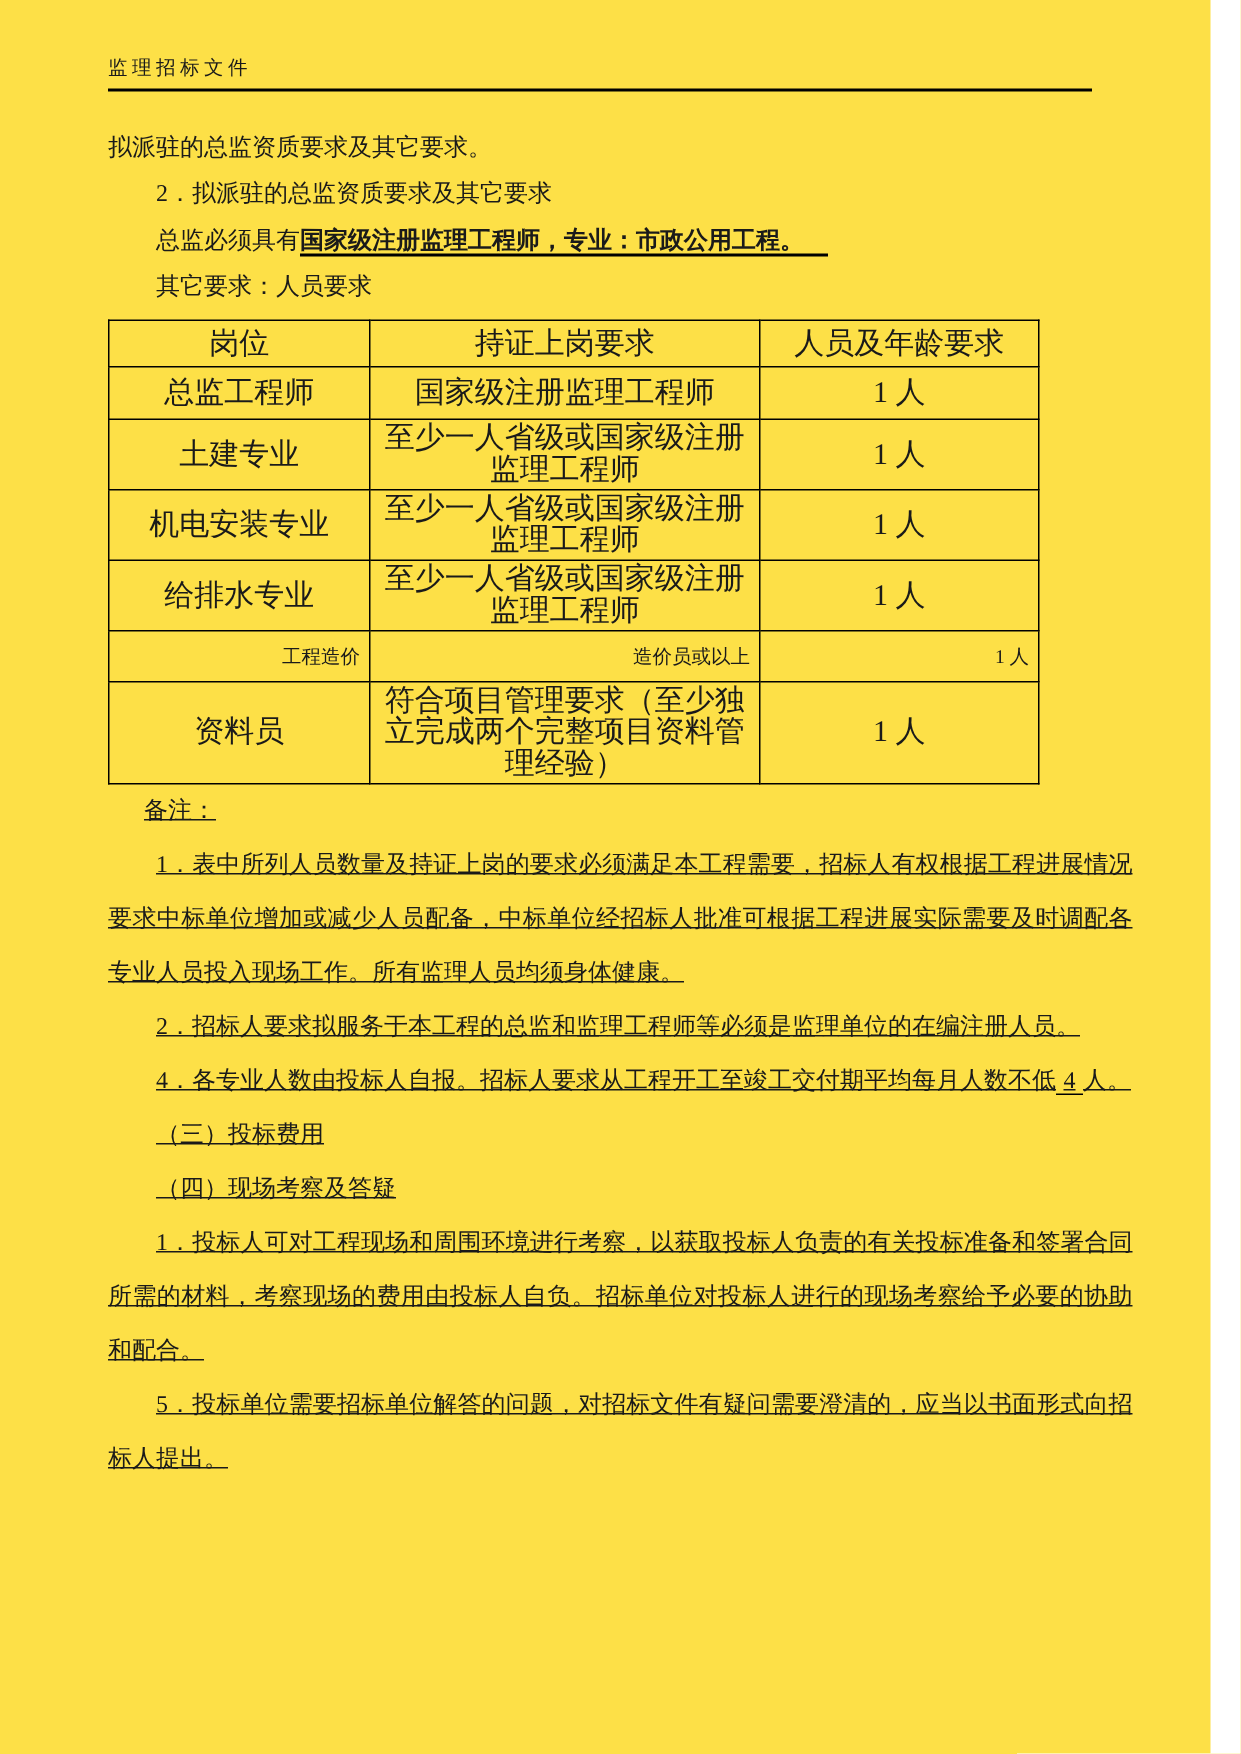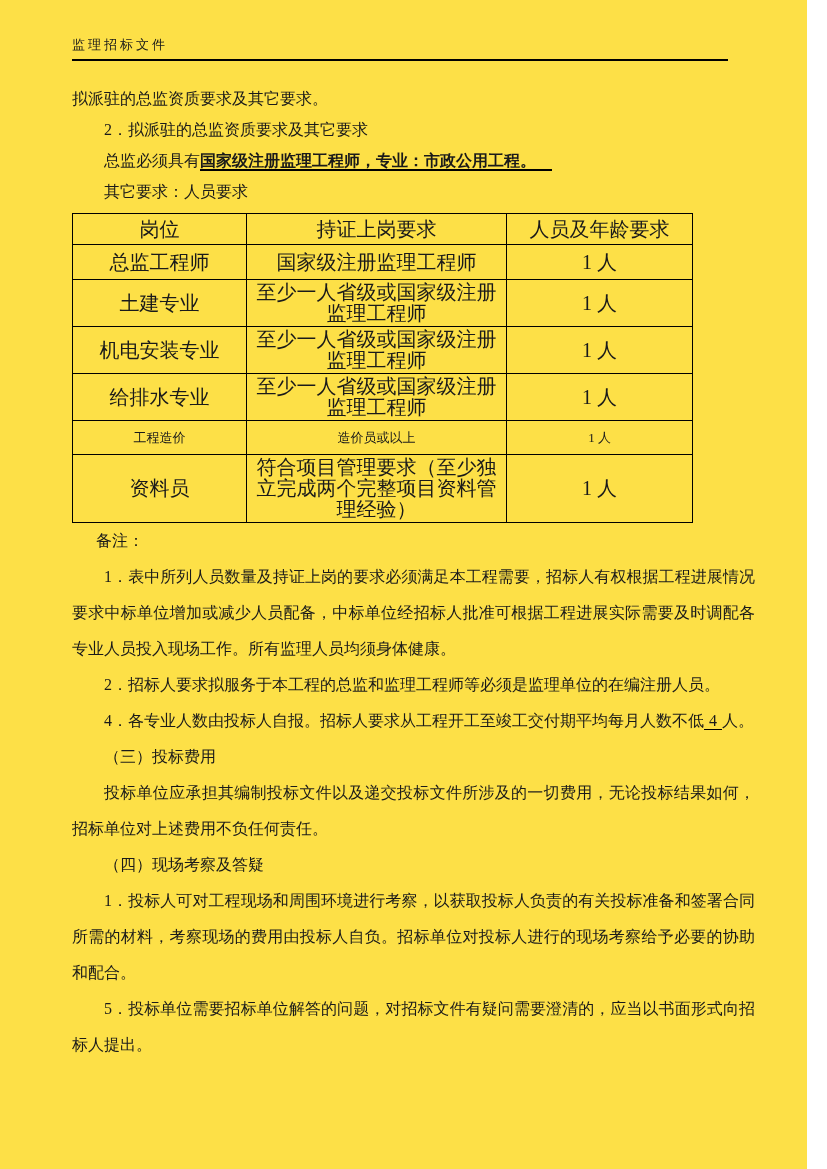--- a/index.html
+++ b/index.html
@@ -44,28 +44,29 @@
     line-height: 21px;
     padding: 2px 6px;
   }
   .col-post  { width: 174px; }
   .col-cert  { width: 260px; }
   .col-count { width: 186px; }
   tr.r-head   { height: 31px; }
   tr.r-single { height: 35px; }
   tr.r-double { height: 46px; }
   tr.r-small  { height: 34px; }
-  tr.r-small td { font-size: 13px; }
+  tr.r-small td { font-size: 13px; text-align: right; }
   td.cert-pre  { white-space: pre-line; }
   td.cert-just { text-align: justify; text-justify: inter-ideograph; }
   .body {
     font-size: 16px;
     line-height: 36px;
     margin: 0;
     text-indent: 32px;
+    text-decoration: underline;
   }
   .just { text-align: justify; text-justify: inter-ideograph; }
   .note-label { text-indent: 24px; }
   .u-num {
     border-bottom: 1px solid #000;
     padding: 0 5px;
   }
 </style>
 </head>
 <body>
@@ -132,19 +133,18 @@
         </tr>
       </tbody>
     </table>
 
     <p class="body note-label">备注：</p>
     <p class="body just">1．表中所列人员数量及持证上岗的要求必须满足本工程需要，招标人有权根据工程进展情况要求中标单位增加或减少人员配备，中标单位经招标人批准可根据工程进展实际需要及时调配各专业人员投入现场工作。所有监理人员均须身体健康。</p>
     <p class="body just">2．招标人要求拟服务于本工程的总监和监理工程师等必须是监理单位的在编注册人员。</p>
     <p class="body just"><span>4．各专业人数由投标人自报。招标人要求从工程开工至竣工交付期平均每月人数不低</span><span class="u-num">4</span><span>人。</span></p>
 
     <p class="body">（三）投标费用</p>
-    <p class="body just">投标单位应承担其编制投标文件以及递交投标文件所涉及的一切费用，无论投标结果如何，招标单位对上述费用不负任何责任。</p>
     <p class="body">（四）现场考察及答疑</p>
     <p class="body just">1．投标人可对工程现场和周围环境进行考察，以获取投标人负责的有关投标准备和签署合同所需的材料，考察现场的费用由投标人自负。招标单位对投标人进行的现场考察给予必要的协助和配合。</p>
     <p class="body just">5．投标单位需要招标单位解答的问题，对招标文件有疑问需要澄清的，应当以书面形式向招标人提出。</p>
 
   </div>
 </div>
 
 </body></html>

